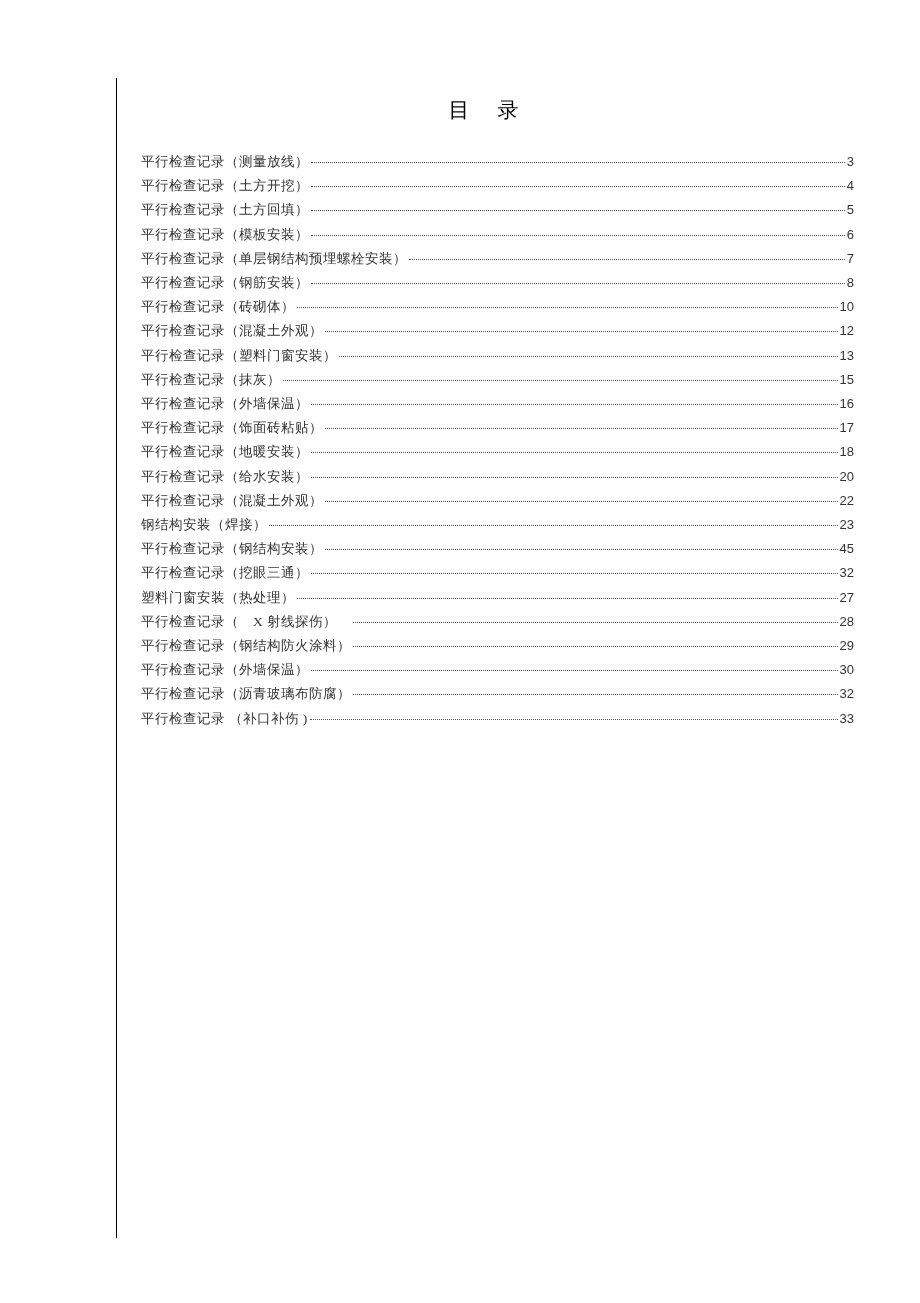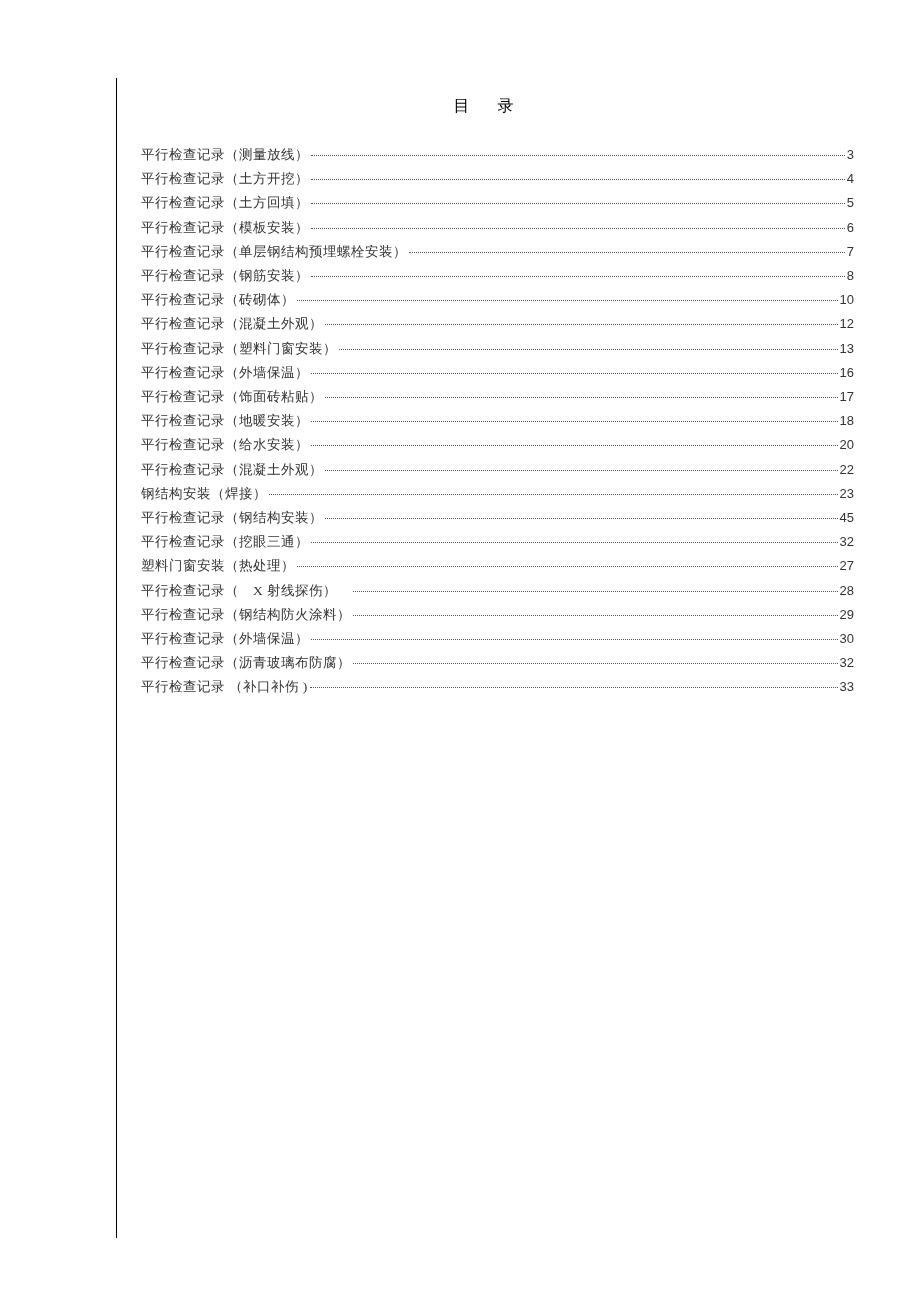--- a/index.html
+++ b/index.html
@@ -19,21 +19,21 @@
       left: 116px;
       top: 78px;
       width: 738px;
       height: 1160px;
       border-left: 1px solid #000;
       padding-left: 24px;
       padding-top: 18px;
     }
     .title {
       text-align: center;
-      font-size: 16px;
+      font-size: 21px;
       font-weight: normal;
       letter-spacing: 28px;
       margin-bottom: 26px;
       color: #000;
     }
     .toc-list {
       list-style: none;
     }
     .toc-item {
       display: flex;
@@ -107,20 +107,25 @@
         <span class="toc-label">平行检查记录（混凝土外观）</span>
         <span class="toc-dots"></span>
         <span class="toc-page">12</span>
       </li>
       <li class="toc-item">
         <span class="toc-label">平行检查记录（塑料门窗安装）</span>
         <span class="toc-dots"></span>
         <span class="toc-page">13</span>
       </li>
       <li class="toc-item">
+        <span class="toc-label">平行检查记录（抹灰）</span>
+        <span class="toc-dots"></span>
+        <span class="toc-page">15</span>
+      </li>
+      <li class="toc-item">
         <span class="toc-label">平行检查记录（外墙保温）</span>
         <span class="toc-dots"></span>
         <span class="toc-page">16</span>
       </li>
       <li class="toc-item">
         <span class="toc-label">平行检查记录（饰面砖粘贴）</span>
         <span class="toc-dots"></span>
         <span class="toc-page">17</span>
       </li>
       <li class="toc-item">

